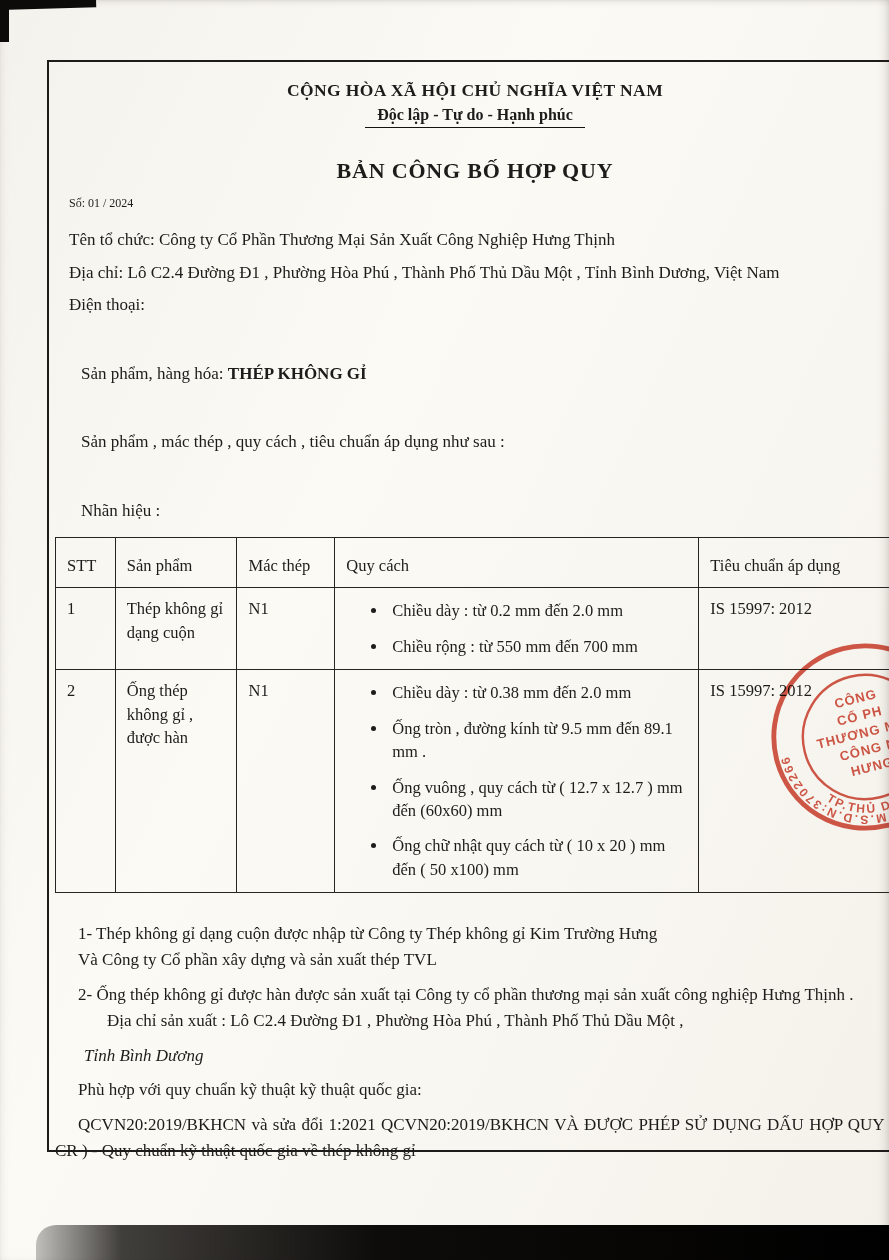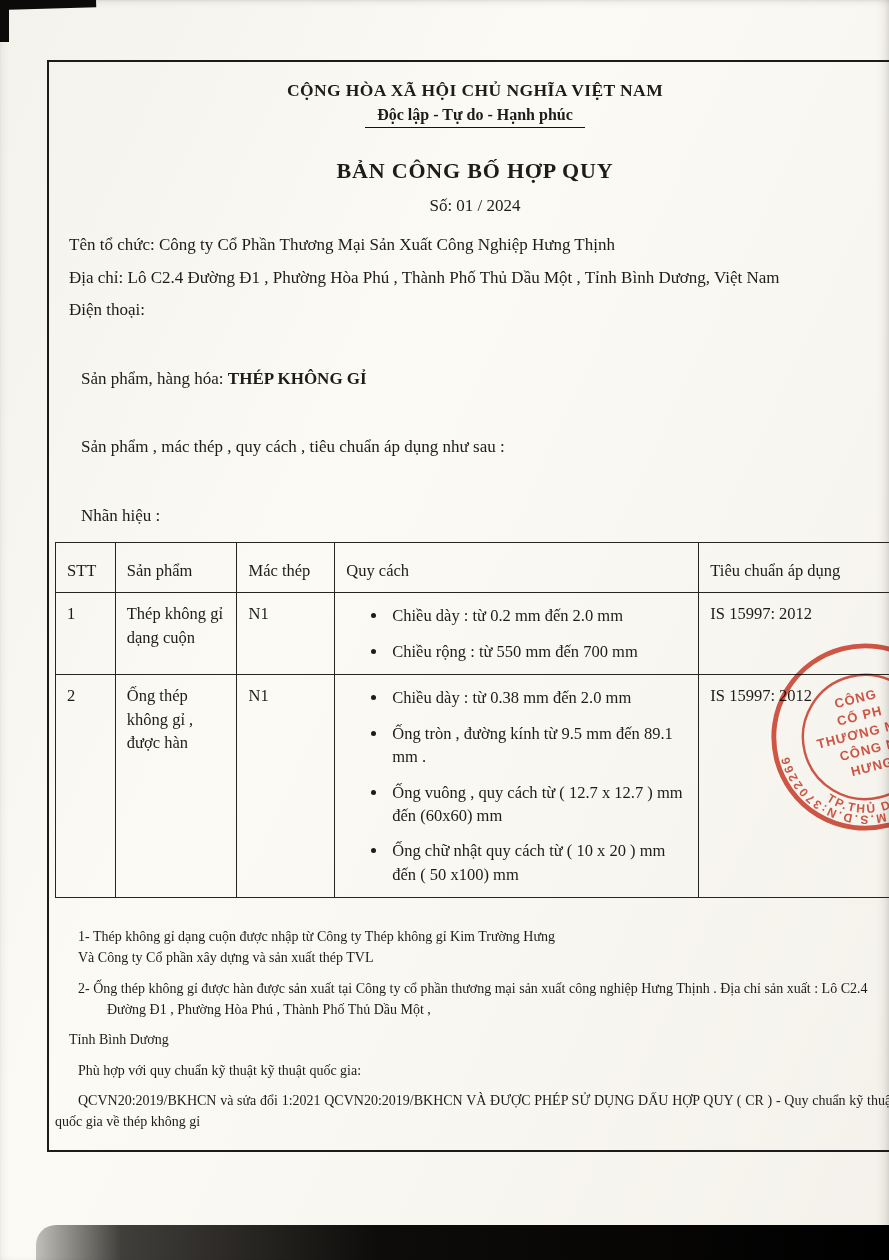--- a/index.html
+++ b/index.html
@@ -30,42 +30,42 @@
     width: 856px; height: 1092px;
     border: 2px solid #1d1c1a;
     box-sizing: border-box;
     padding: 18px 20px 0 20px;
   }
   
   .country { text-align: center; font-weight: bold; font-size: 17.5px; letter-spacing: .4px; }
   .motto-wrap { text-align: center; margin-top: 5px; }
   .motto { display: inline-block; font-weight: bold; font-size: 16px; padding: 0 12px 3px 12px; border-bottom: 1.6px solid #14130f; }
   .doc-title { text-align: center; font-size: 22px; font-weight: bold; letter-spacing: .8px; margin: 30px 0 0 0; }
-  .doc-number { text-align: center; font-size: 17px; margin-top: 12px; }
+  .doc-number { text-align: left; font-size: 12px; margin-top: 12px; }
   
   .intro { margin-top: 16px; font-size: 17px; line-height: 1.5; }
   .line { margin: 7px 0; }
   .indent { margin-left: 12px; margin-top: 43px; }
   .bold { font-weight: bold; }
   
   table.spec { border-collapse: collapse; width: calc(100% + 28px); margin: 14px 0 0 -14px; font-size: 16.5px; table-layout: fixed; }
   table.spec th, table.spec td { border: 1.7px solid #262522; padding: 9px 11px; vertical-align: top; text-align: left; font-weight: normal; line-height: 1.42; }
   table.spec th { padding-top: 16px; padding-bottom: 10px; }
   col.c-stt { width: 55px; } col.c-sp { width: 112px; } col.c-mt { width: 90px; } col.c-qc { width: 335px; } col.c-tc { width: 180px; }
   td.cell-stt, th.cell-stt { text-align: center; }
   td.cell-mt { padding-left: 24px; }
   ul.specs { margin: 2px 0 0 0; padding-left: 26px; list-style: disc; }
   ul.specs li { margin: 0 0 12px 16px; padding-left: 4px; }
   ul.specs li:last-child { margin-bottom: 2px; }
   
-  .notes { margin-top: 28px; font-size: 14px; line-height: 1.52; }
+  .notes { margin-top: 28px; font-size: 17px; line-height: 1.52; }
   .note { margin: 9px 0; }
   .hang1 { margin-left: 9px; }
   .hang2 { margin-left: 38px; text-indent: -29px; }
-  .prov  { margin-left: 0; }
+  .prov  { margin-left: 15px; font-style: italic; }
   .conf  { margin-left: 9px; }
   .reg   { margin-left: -14px; margin-right: -14px; text-indent: 23px; text-align: justify; }
   
   .stamp { position: absolute; left: 768px; top: 640px; width: 194px; height: 194px; opacity: .85; mix-blend-mode: multiply; pointer-events: none; }
   .stamp svg { display: block; }
   .stamp .arc-text { font-family: "Liberation Sans", sans-serif; font-size: 12.5px; font-weight: bold; letter-spacing: 2px; }
   .stamp .center-text { font-family: "Liberation Sans", sans-serif; font-size: 13.5px; font-weight: bold; letter-spacing: 1px; }
 </style>
 </head>
 <body>

